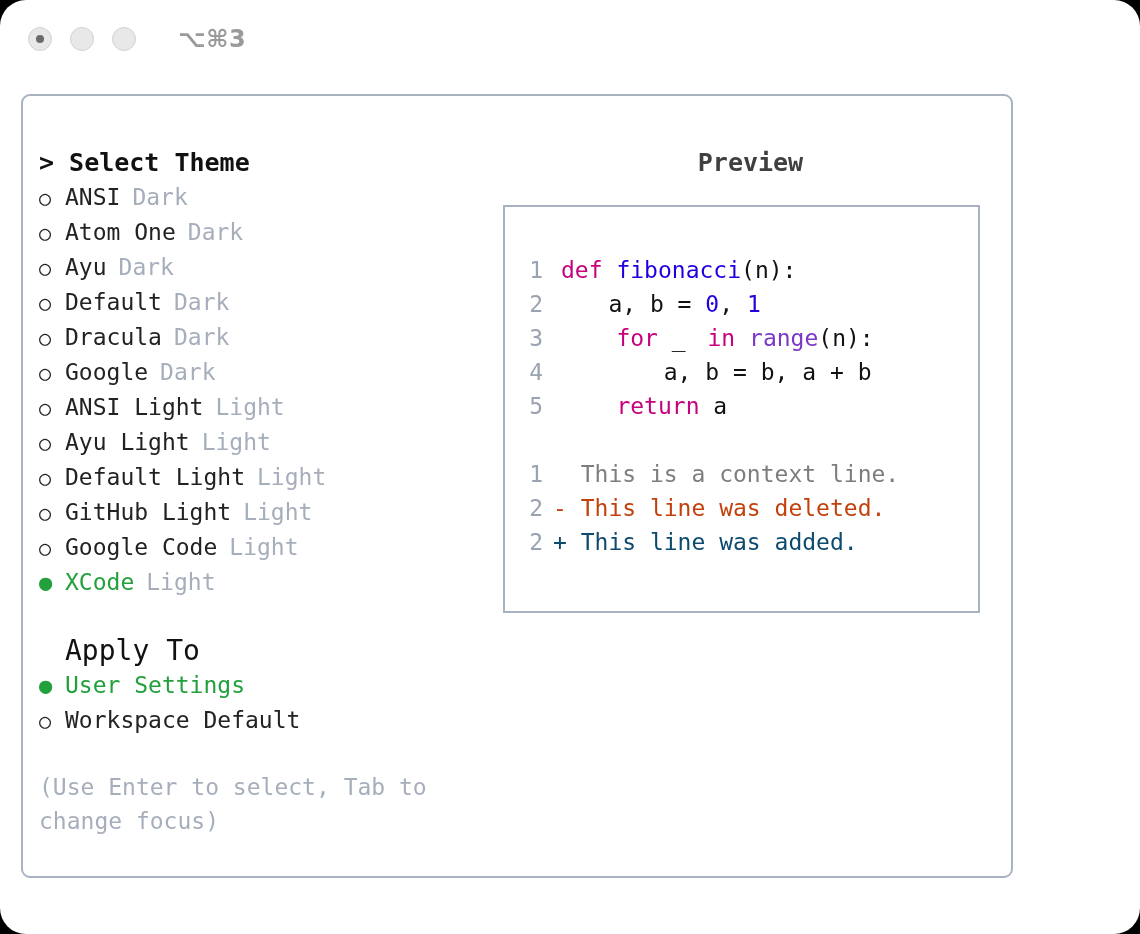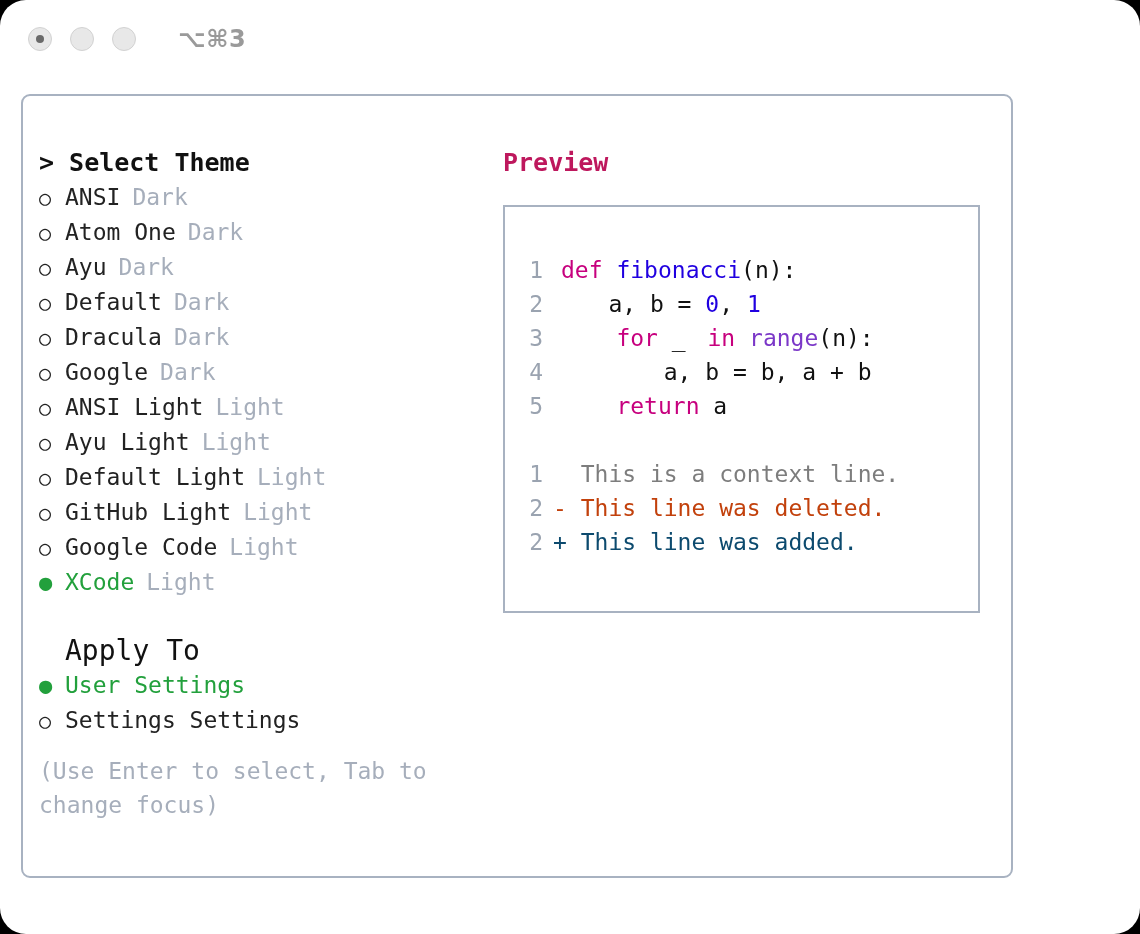--- a/index.html
+++ b/index.html
@@ -132,39 +132,40 @@
     margin-top: 34px;
   }
   .subsection-title {
     font-size: 28px;
     color: #111111;
     line-height: 34px;
     padding-left: 26px;
     white-space: pre;
   }
   .hint {
-    margin-top: 16px;
+    margin-top: 32px;
     font-size: 23px;
     line-height: 34px;
     color: #a6aebb;
     width: 410px;
   }
 
   
   .right-col {
     position: absolute;
     left: 480px;
     top: 50px;
     width: 495px;
   }
   .preview-title {
     font-size: 25px;
     font-weight: bold;
-    color: #be185d;
-    line-height: 34px;
+    color: #404040;
+    line-height: 34px;
+    text-align: center;
   }
   .preview-box {
     margin-top: 25px;
     width: 477px;
     height: 408px;
     border: 2px solid #a8b2c1;
     box-sizing: border-box;
     background: #ffffff;
     padding: 46px 0 0 8px;
   }
@@ -224,21 +225,21 @@
             <div class="opt-row"><span class="marker">○</span><span class="opt-label">Default Light</span><span class="opt-suffix">Light</span></div>
             <div class="opt-row"><span class="marker">○</span><span class="opt-label">GitHub Light</span><span class="opt-suffix">Light</span></div>
             <div class="opt-row"><span class="marker">○</span><span class="opt-label">Google Code</span><span class="opt-suffix">Light</span></div>
             <div class="opt-row selected"><span class="marker sel">●</span><span class="opt-label">XCode</span><span class="opt-suffix">Light</span></div>
           </div>
 
         <div class="subsection">
           <div class="subsection-title">Apply To</div>
           <div id="apply-list">
               <div class="opt-row selected"><span class="marker sel">●</span><span class="opt-label">User Settings</span></div>
-              <div class="opt-row"><span class="marker">○</span><span class="opt-label">Settings Settings</span></div>
+              <div class="opt-row"><span class="marker">○</span><span class="opt-label">Workspace Default</span></div>
             </div>
         </div>
 
         <div class="hint">(Use Enter to select, Tab to change focus)</div>
       </div>
 
       <div class="right-col">
         <div class="preview-title">Preview</div>
         <div class="preview-box">
           <div id="code-block">

